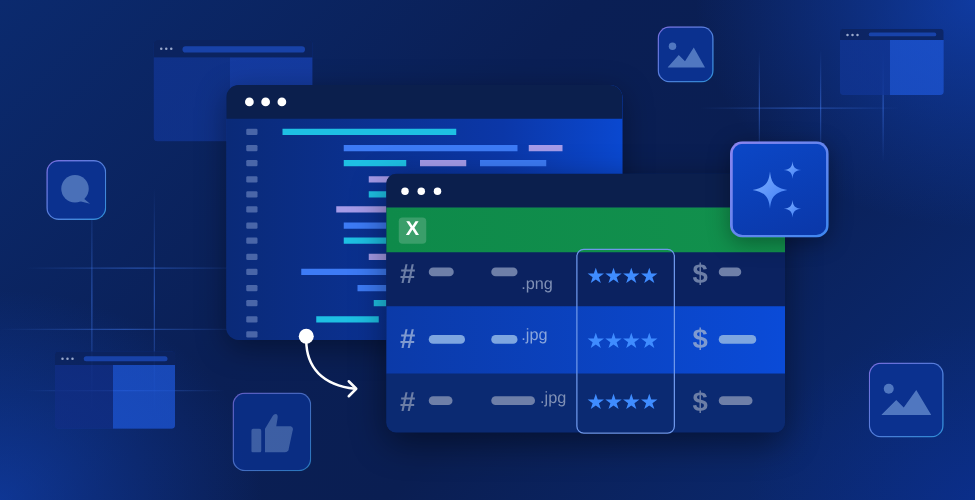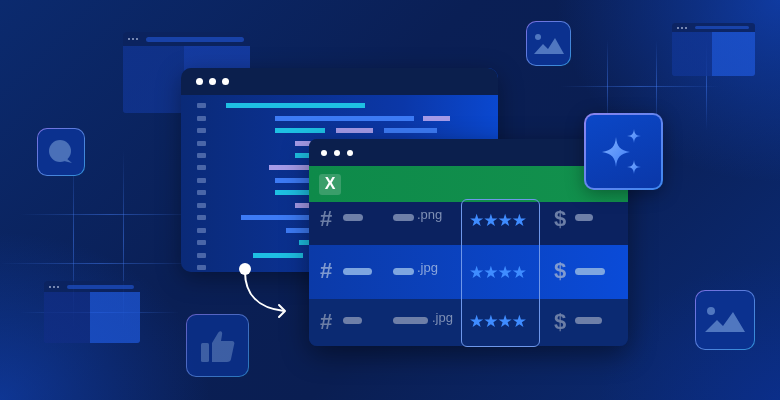--- a/index.html
+++ b/index.html
@@ -203,21 +203,21 @@
     <span class="dot"></span>
   </div>
   <div class="green-bar">
     <span class="xl-badge">X</span>
   </div>
 
   <div class="row" style="top:63px; background:#0b2260;">
     <span class="hash" style="top:4px;">#</span>
     <span class="pill" style="left:34px; top:12px; width:20px; background:#6e7fa8;"></span>
     <span class="pill" style="left:84px; top:12px; width:21px; background:#6e7fa8;"></span>
-    <span class="ext" style="left:108px; top:5px;text-align:right;">.png</span>
+    <span class="ext" style="left:108px; top:17px;text-align:right;">.png</span>
     <span class="stars" style="left:160px; top:8px;">★★★★</span>
     <span class="dollar" style="left:245px; top:4px;">$</span>
     <span class="pill" style="left:266px; top:12px; width:18px; background:#6e7fa8;"></span>
   </div>
 
   <div class="row" style="top:106px; height:54px; background:linear-gradient(90deg,#0b3aa8,#0a4bd8);">
     <span class="hash" style="top:13px; color:#7f9ad0;">#</span>
     <span class="pill" style="left:34px; top:23px; width:29px; background:#7ea6e0;"></span>
     <span class="pill" style="left:84px; top:23px; width:21px; background:#7ea6e0;"></span>
     <span class="ext" style="left:108px; top:15px; color:#8aa6dc;">.jpg</span>

